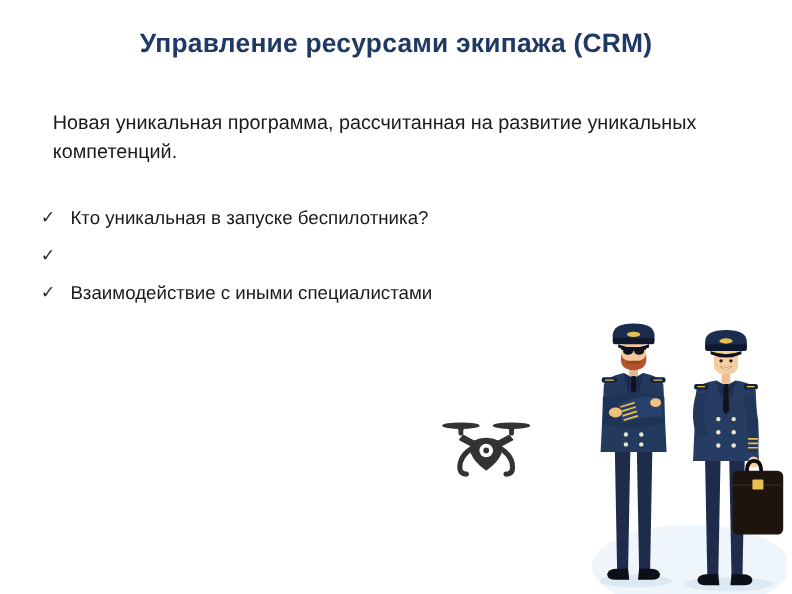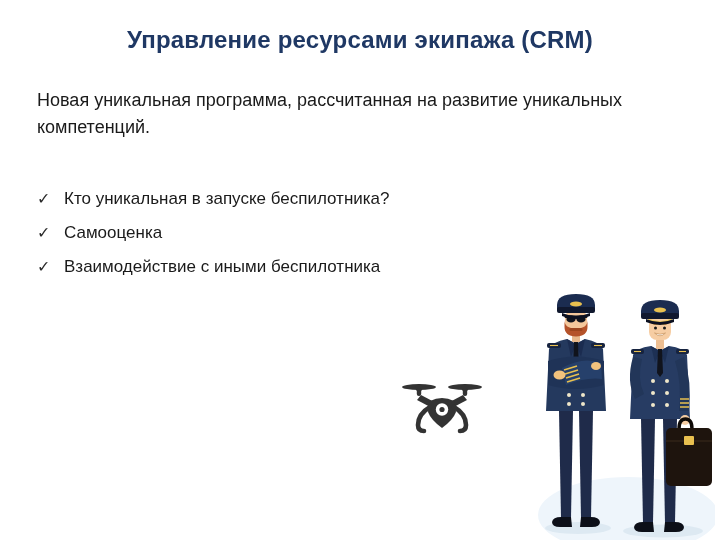--- a/index.html
+++ b/index.html
@@ -22,21 +22,21 @@
     text-align: center;
     font-size: 24px;
     font-weight: bold;
     color: #1F3864;
     letter-spacing: 0.2px;
   }
   .intro {
     position: absolute;
     top: 86px; left: 36px;
     width: 632px;
-    margin: 1px;
+    margin: 12px;
     font-size: 18px;
     line-height: 27px;
     color: #1a1a1a;
   }
   .bullets {
     position: absolute;
     top: 189px; left: 37px;
     margin: 0; padding: 0;
     list-style: none;
   }
@@ -75,25 +75,24 @@
 
   <p class="intro">Новая уникальная программа, рассчитанная на развитие уникальных компетенций.</p>
 
   <ul class="bullets">
     <li>
       <span class="check">✓</span>
       <span>Кто уникальная в запуске беспилотника?</span>
     </li>
     <li>
       <span class="check">✓</span>
-      <span>Самооценка</span>
     </li>
     <li>
       <span class="check">✓</span>
-      <span>Взаимодействие с иными беспилотника</span>
+      <span>Взаимодействие с иными специалистами</span>
     </li>
   </ul>
 
   <div class="drone">
     <svg viewBox="0 0 92 62" width="92" height="62" aria-hidden="true">
       <g fill="#333333">
 
         <ellipse cx="23" cy="9" rx="17" ry="3"></ellipse>
         <circle cx="23" cy="10" r="3.4"></circle>
         <rect x="20.8" y="10" width="4.4" height="8" rx="2"></rect>

